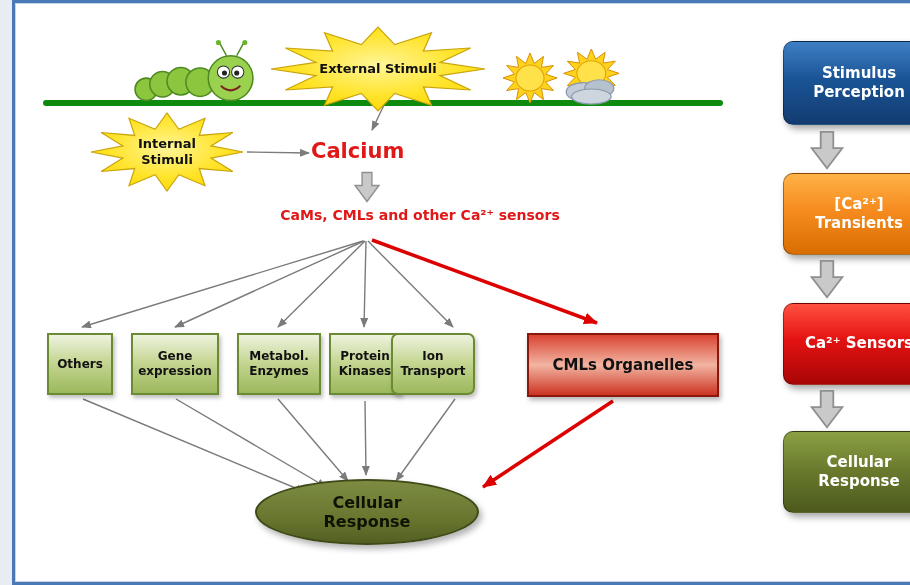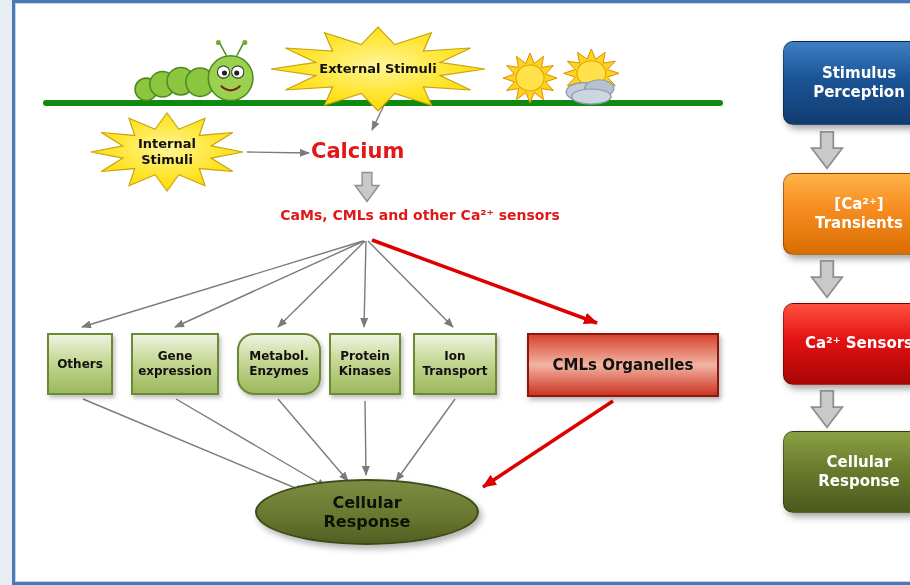--- a/index.html
+++ b/index.html
@@ -35,23 +35,23 @@
   .ba-main { left:338px; top:168px; width:28px; height:32px; }
   .ba-side { left:794px; width:36px; height:40px; }
   .ba-s1 { top:127px; } .ba-s2 { top:256px; } .ba-s3 { top:386px; }
 
   .gbox { position:absolute; top:330px; height:62px; display:flex; align-items:center; justify-content:center;
           text-align:center; font-size:12px; font-weight:700; color:#111; white-space:pre-line; line-height:1.25;
           background:linear-gradient(180deg,#eef3df 0%,#c6d795 45%,#9cb85c 100%);
           border:2px solid #6a8a33; box-shadow:2px 3px 4px rgba(0,0,0,.25); padding:2px; }
   .gbox.others  { left:32px;  width:66px; }
   .gbox.gene    { left:116px; width:88px; }
-  .gbox.metabol { left:222px; width:84px;border-radius:17px; }
+  .gbox.metabol { left:222px; width:84px; }
   .gbox.protein { left:314px; width:72px; }
-  .gbox.ion     { left:398px; width:84px; }
+  .gbox.ion     { left:376px; width:84px;border-radius:7px; }
 
   .redbox { position:absolute; left:512px; top:330px; width:192px; height:64px;
             display:flex; align-items:center; justify-content:center;
             font-size:15px; font-weight:700; color:#111;
             background:linear-gradient(180deg,#d94432 0%,#f2b4a2 50%,#cd3322 100%);
             border:2px solid #8a180d; box-shadow:2px 3px 5px rgba(0,0,0,.3); }
 
   .ellipse { position:absolute; left:240px; top:476px; width:224px; height:66px; border-radius:50%;
              background:linear-gradient(180deg,#7d8c42 0%,#68762f 60%,#525f22 100%);
              border:2px solid #3e4a18; box-shadow:3px 4px 6px rgba(0,0,0,.3);

